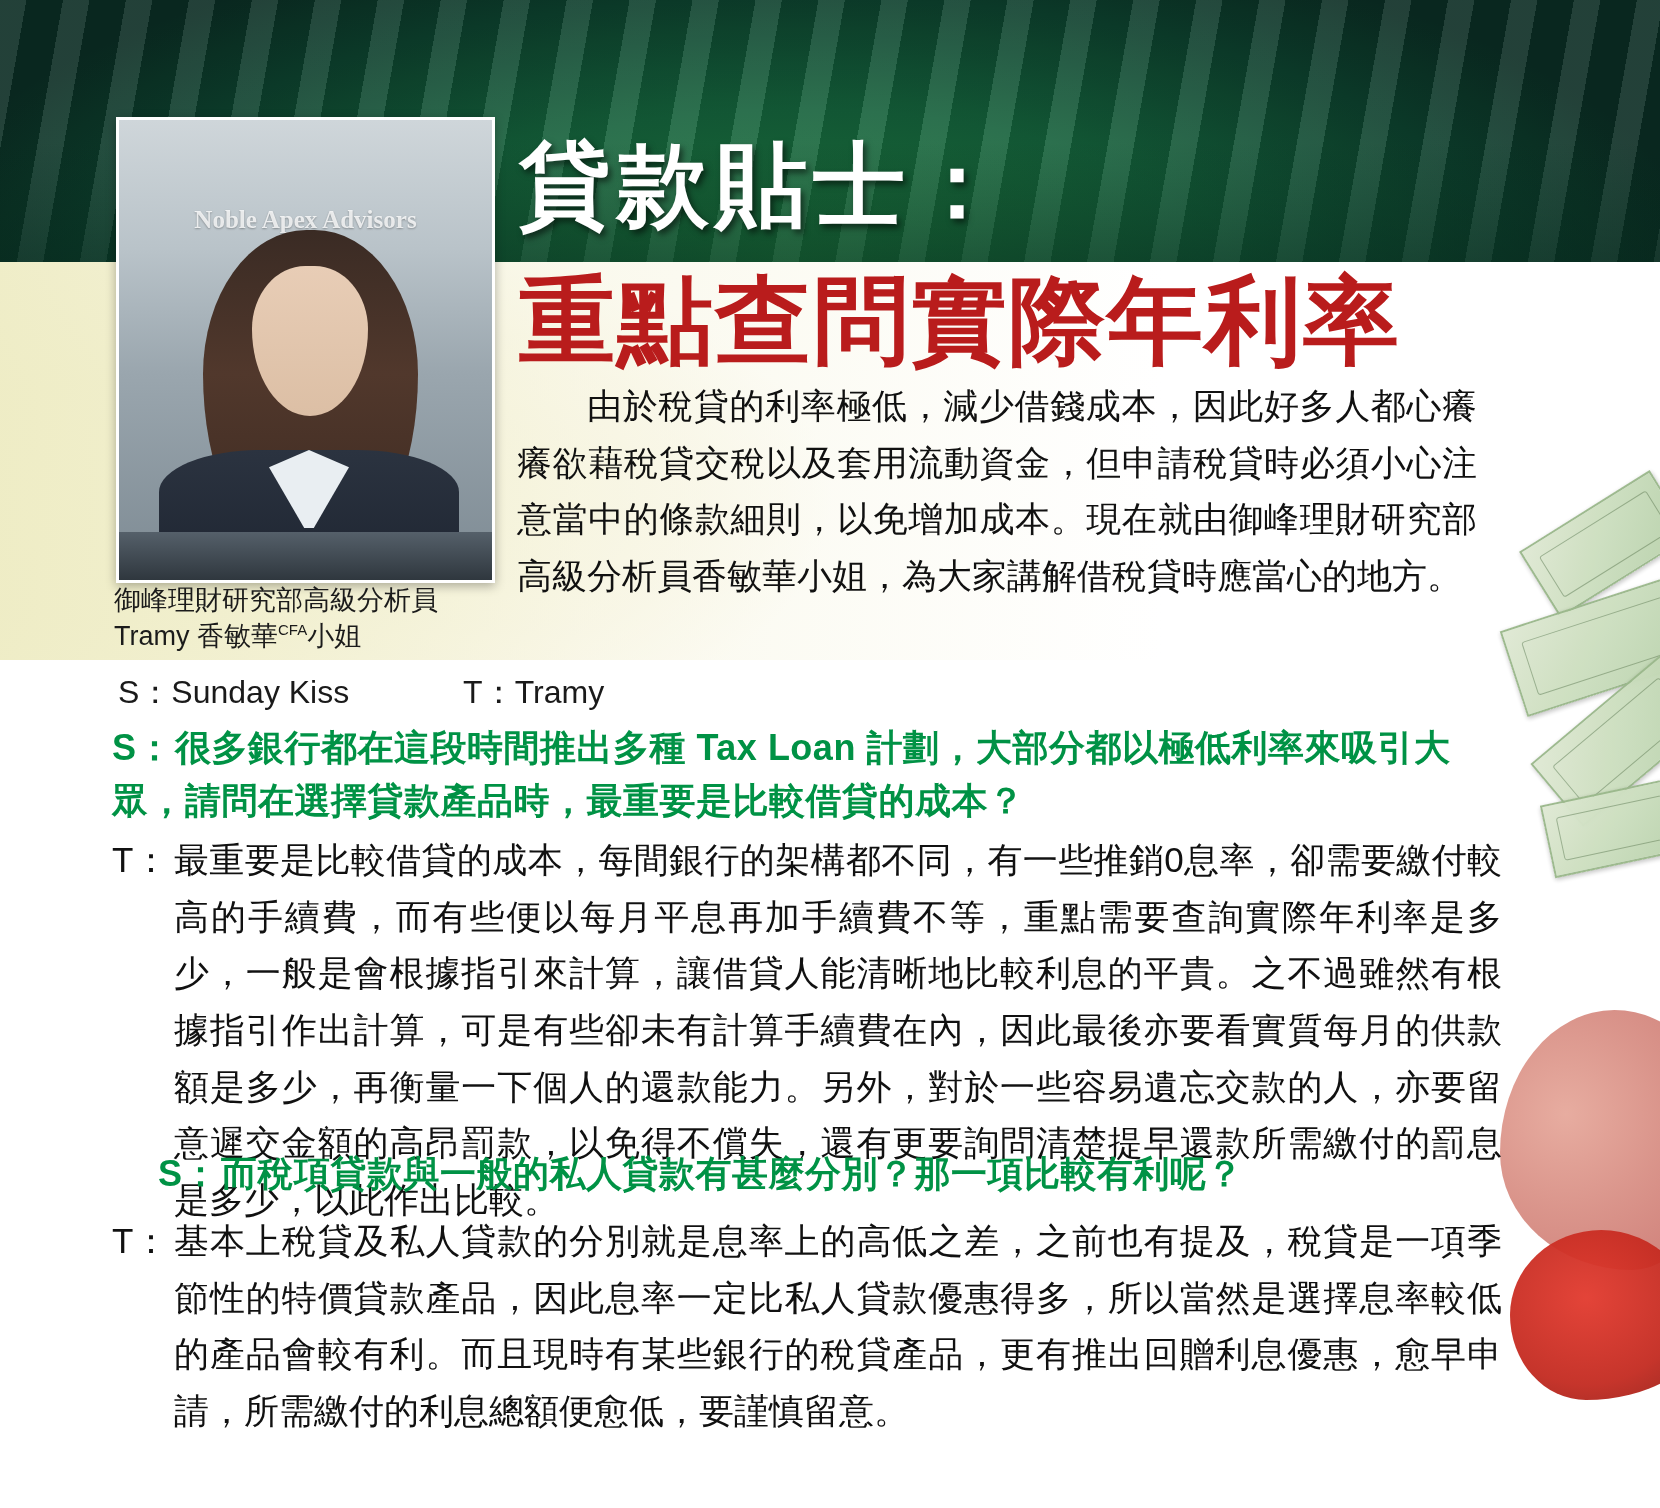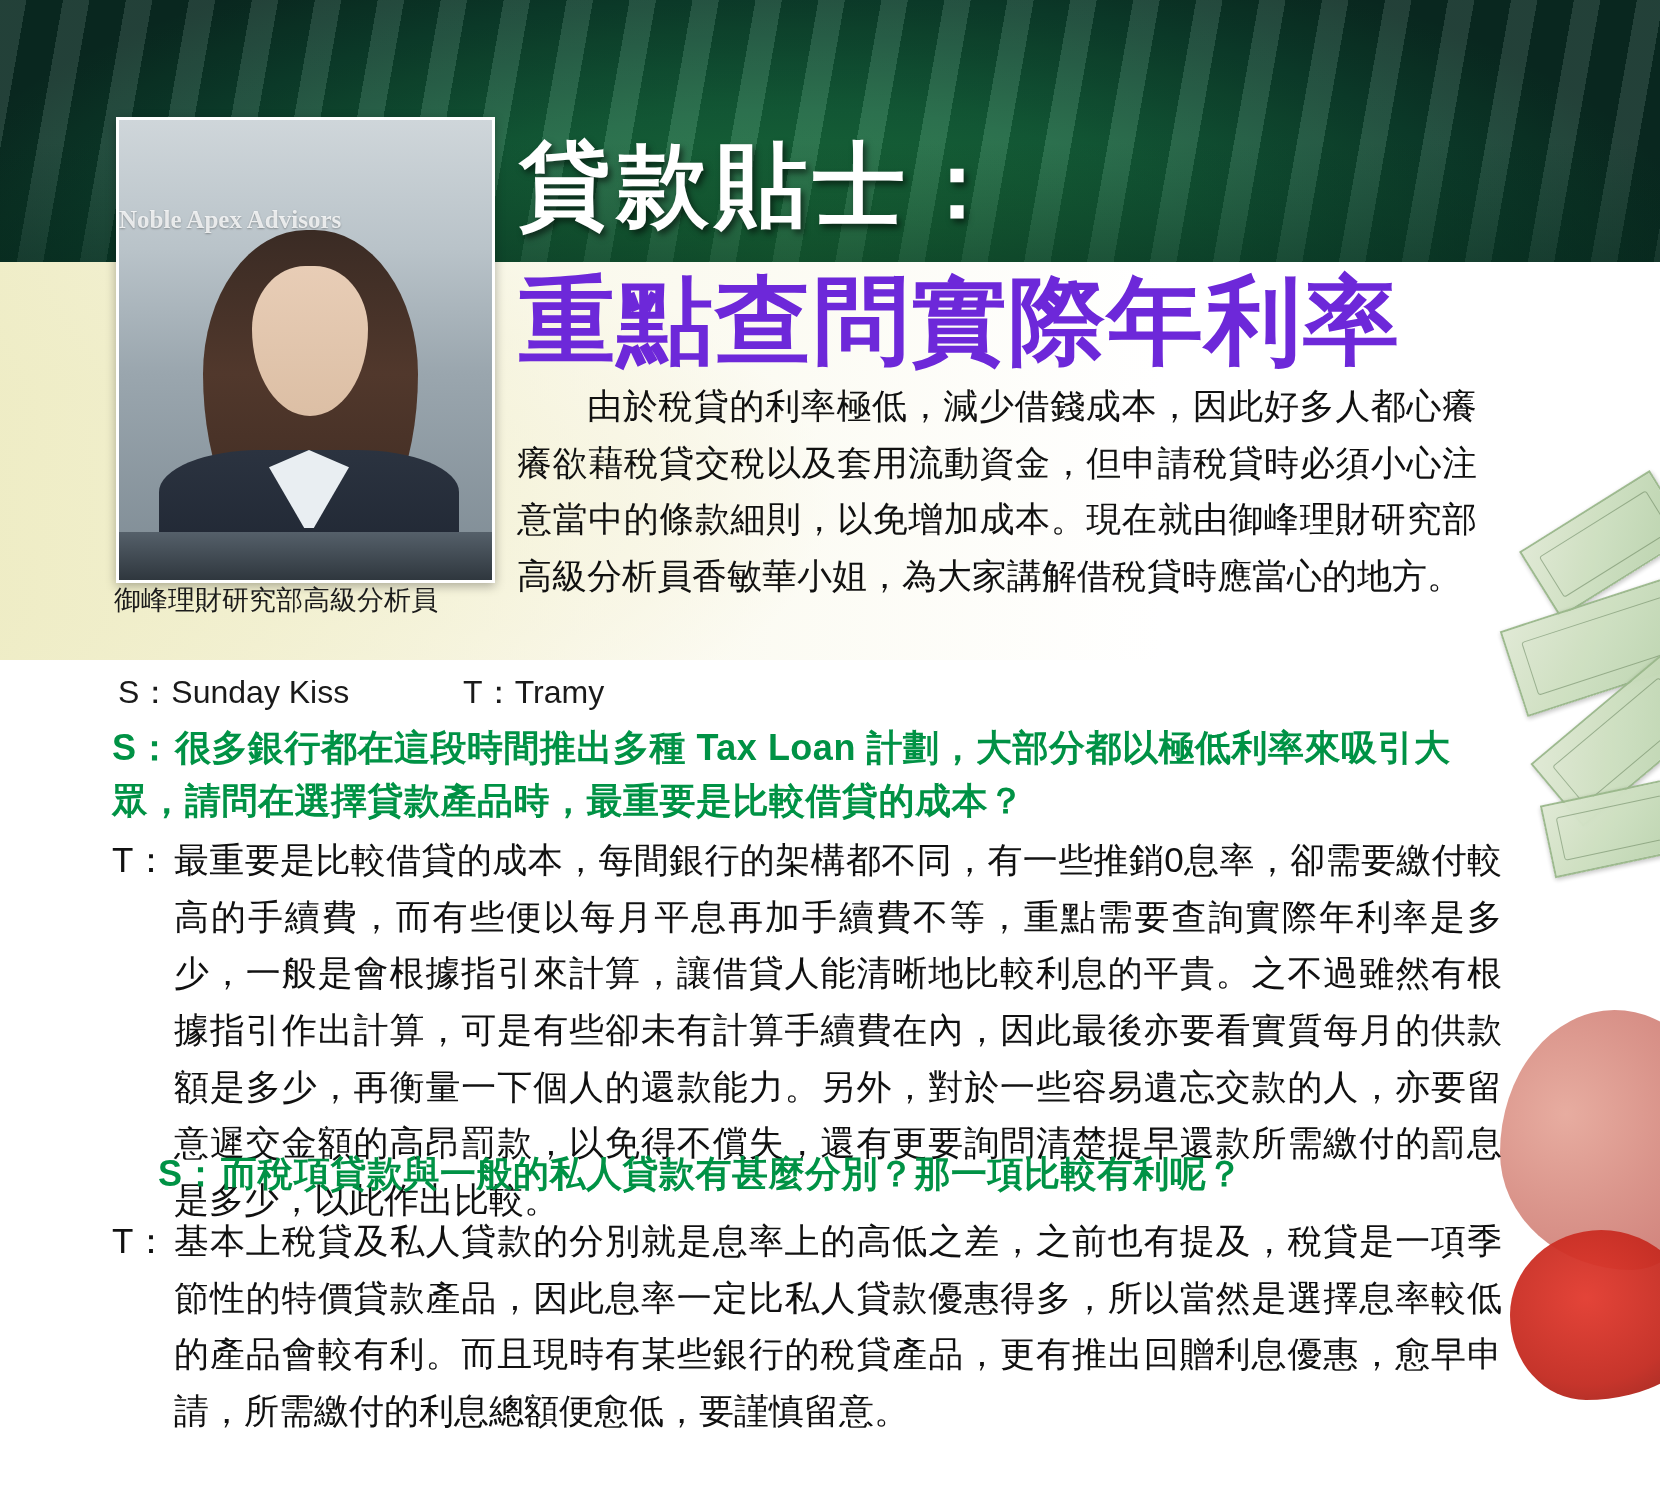--- a/index.html
+++ b/index.html
@@ -111,20 +111,21 @@
     font-family: "Liberation Serif", serif;
     font-size: 30px;
     letter-spacing: 2px;
     color: rgba(255,255,255,0.75);
     font-style: italic;
     text-shadow: 0 1px 2px rgba(0,0,0,0.25);
   }
   .portrait .logo-sub {
     position: absolute;
     left: 0; right: 0; top: 86px;
+    text-align: center;
     font-family: "Liberation Serif", serif;
     font-size: 25px;
     font-weight: bold;
     color: rgba(255,255,255,0.8);
     text-shadow: 0 1px 2px rgba(0,0,0,0.3);
   }
   
   .portrait .hair {
     position: absolute;
     left: 84px; top: 110px;
@@ -180,21 +181,21 @@
     color: #ffffff;
     text-shadow: 3px 4px 6px rgba(0,0,0,0.55);
     white-space: nowrap;
   }
   .headline2 {
     position: absolute;
     left: 519px; top: 258px;
     font-size: 96px;
     font-weight: bold;
     letter-spacing: 2px;
-    color: #6d28d9;
+    color: #b91c1c;
     white-space: nowrap;
   }
 
   
   .intro {
     position: absolute;
     left: 517px; top: 378px;
     width: 960px;
     font-size: 35px;
     line-height: 1.62;
@@ -263,20 +264,21 @@
   <div class="logo-sub">Noble Apex Advisors</div>
   <div class="hair"></div>
   <div class="face"></div>
   <div class="body"></div>
   <div class="collar"></div>
   <div class="desk"></div>
 </div>
 
 <div class="caption">
   <div>御峰理財研究部高級分析員</div>
+  <div><span>Tramy 香敏華</span><span class="sup">CFA</span><span>小姐</span></div>
 </div>
 
 <div class="headline1">貸款貼士：</div>
 <div class="headline2">重點查問實際年利率</div>
 
 <div class="intro">由於稅貸的利率極低，減少借錢成本，因此好多人都心癢癢欲藉稅貸交稅以及套用流動資金，但申請稅貸時必須小心注意當中的條款細則，以免增加成本。現在就由御峰理財研究部高級分析員香敏華小姐，為大家講解借稅貸時應當心的地方。</div>
 
 <div class="legend">
   <span>S：Sunday Kiss</span>
   <span class="t-part">T：Tramy</span>

